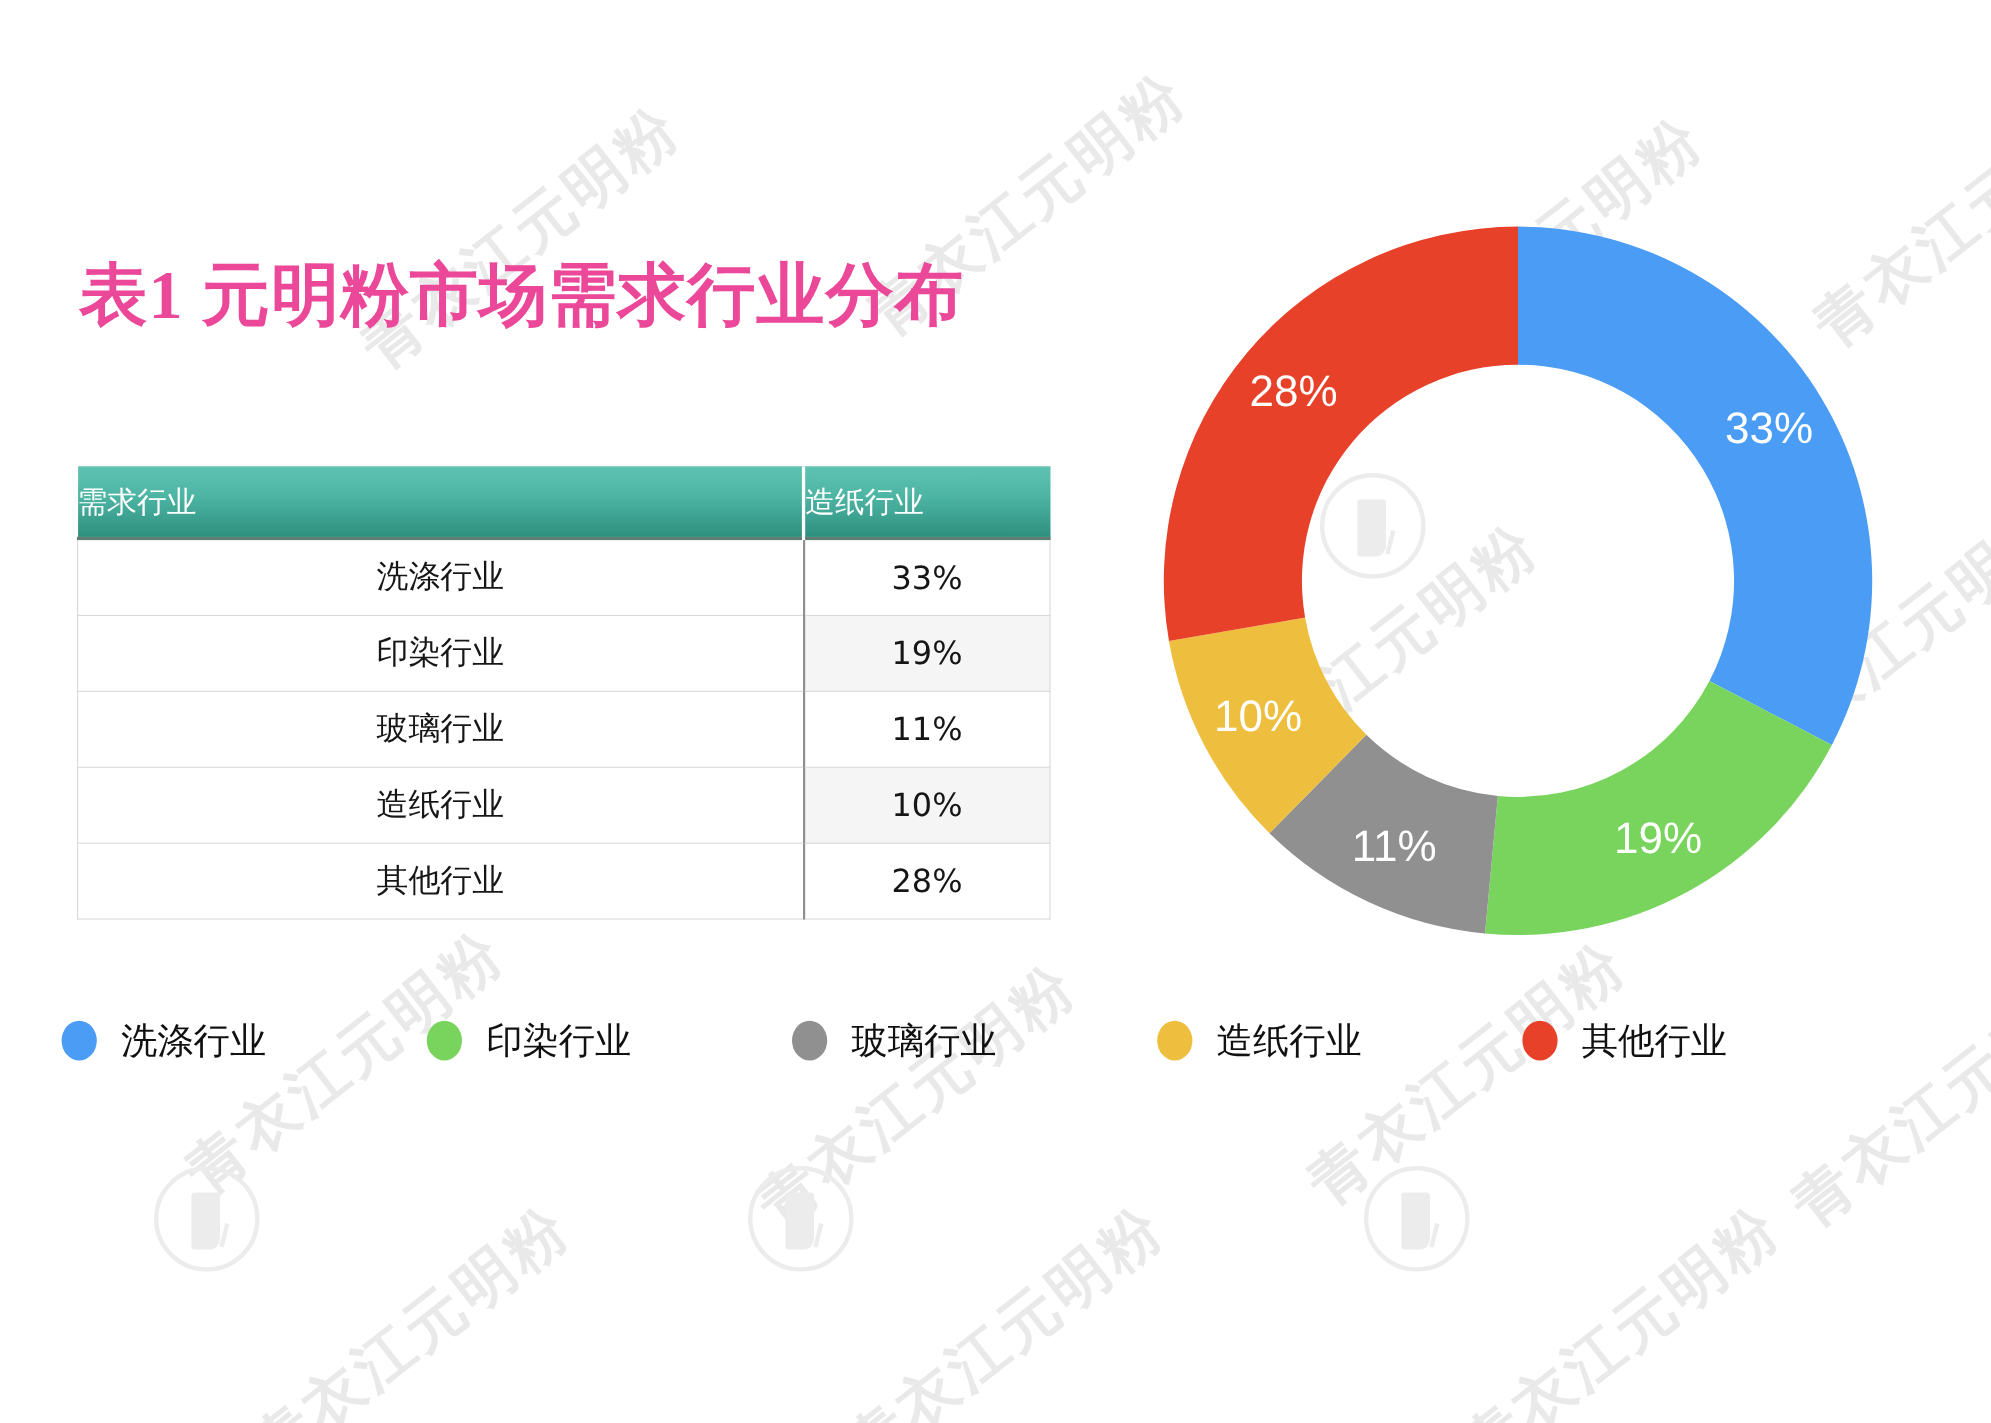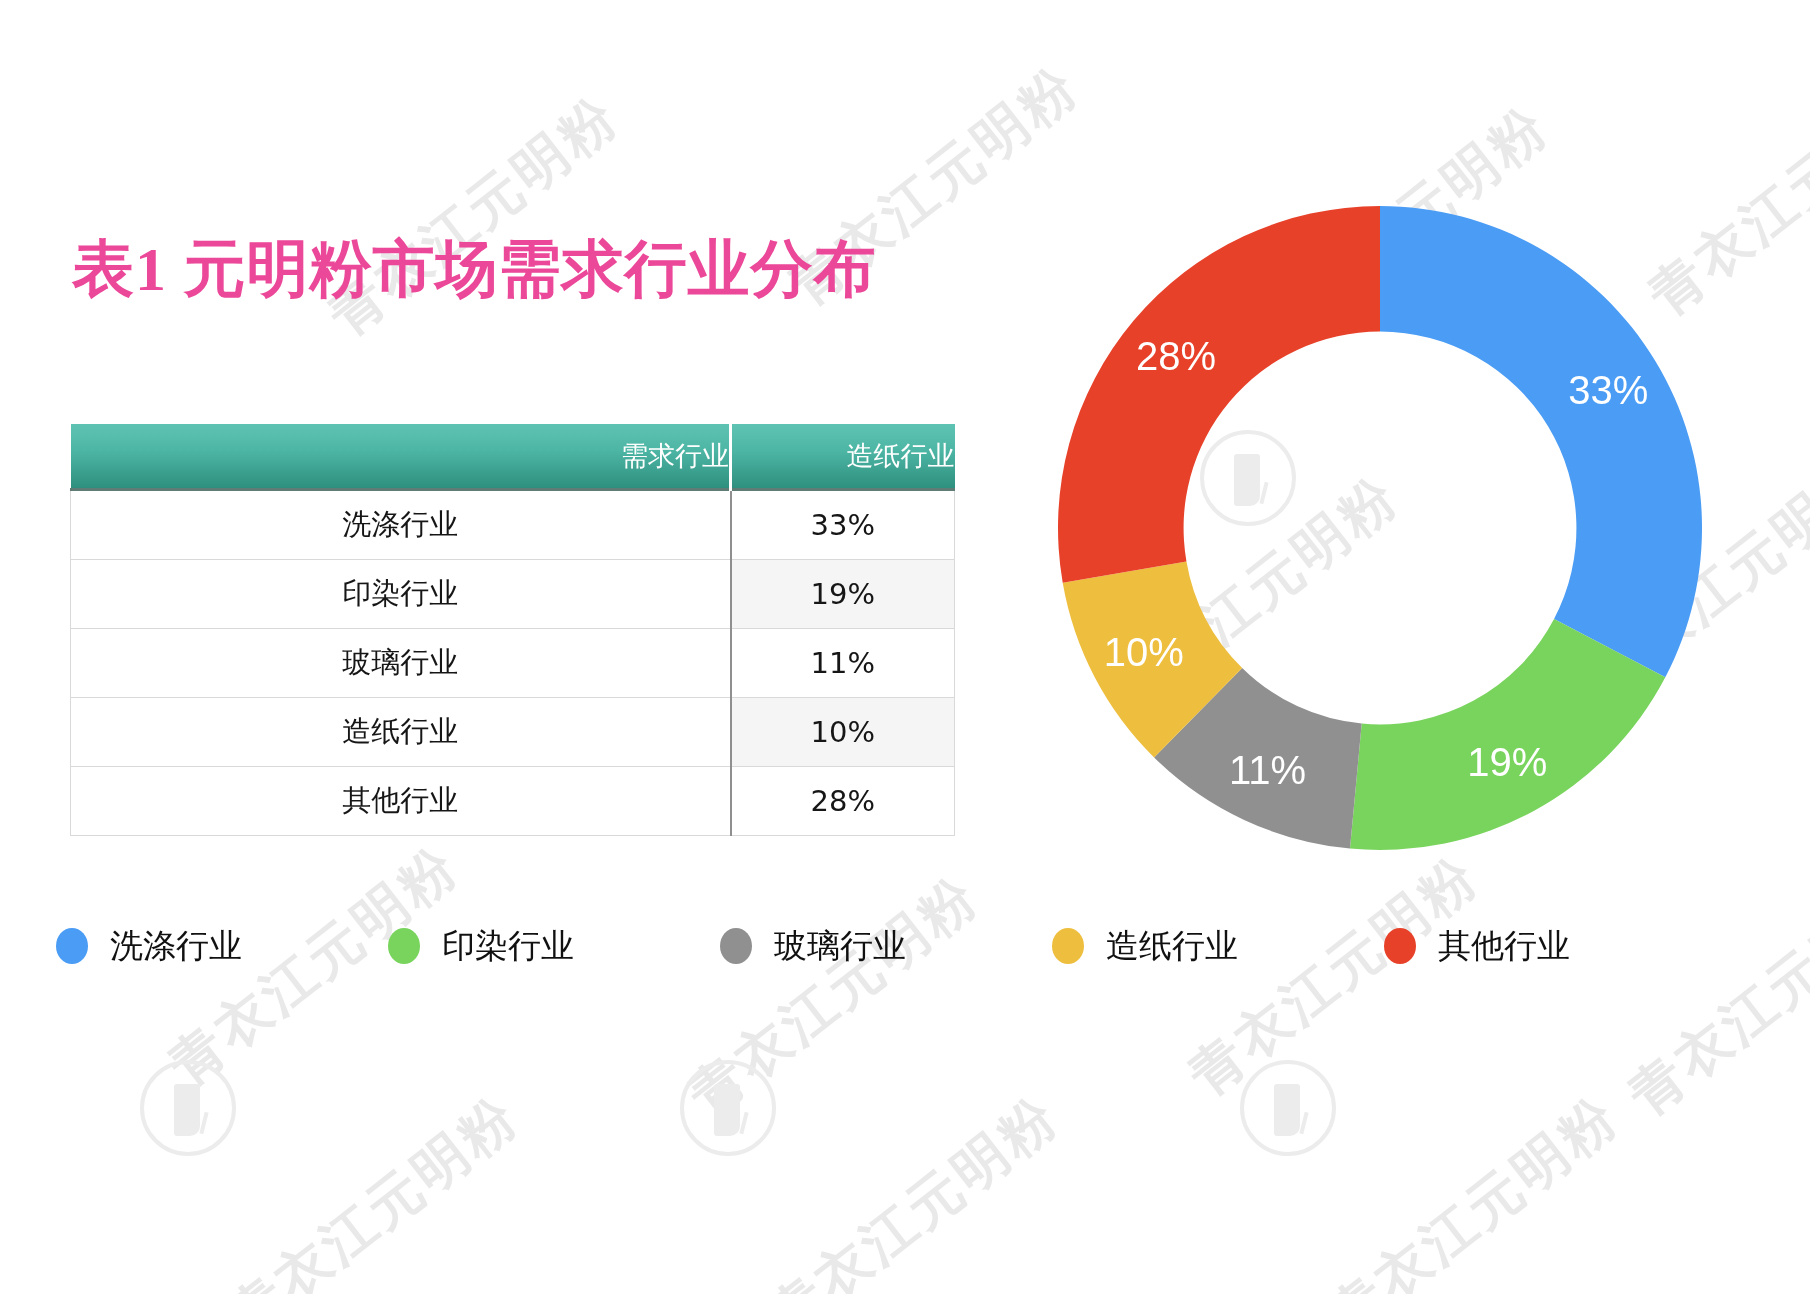--- a/index.html
+++ b/index.html
@@ -96,21 +96,21 @@
     background: #ffffff;
   }
   #demand-table col.col-industry { width: 660px; }
   #demand-table col.col-share    { width: 224px; }
 
   #demand-table thead th {
     height: 64px;
     color: #ffffff;
     font-size: 27px;
     font-weight: 400;
-    text-align: right;
+    text-align: left;
     vertical-align: middle;
     background: linear-gradient(to bottom, #5fc3b3 0%, #4db5a4 42%, #2e8f7e 100%);
     border: none;
     padding: 0;
   }
   #demand-table thead th.th-industry {
     border-right: 3px solid #ffffff;
   }
 
   #demand-table tbody td {

